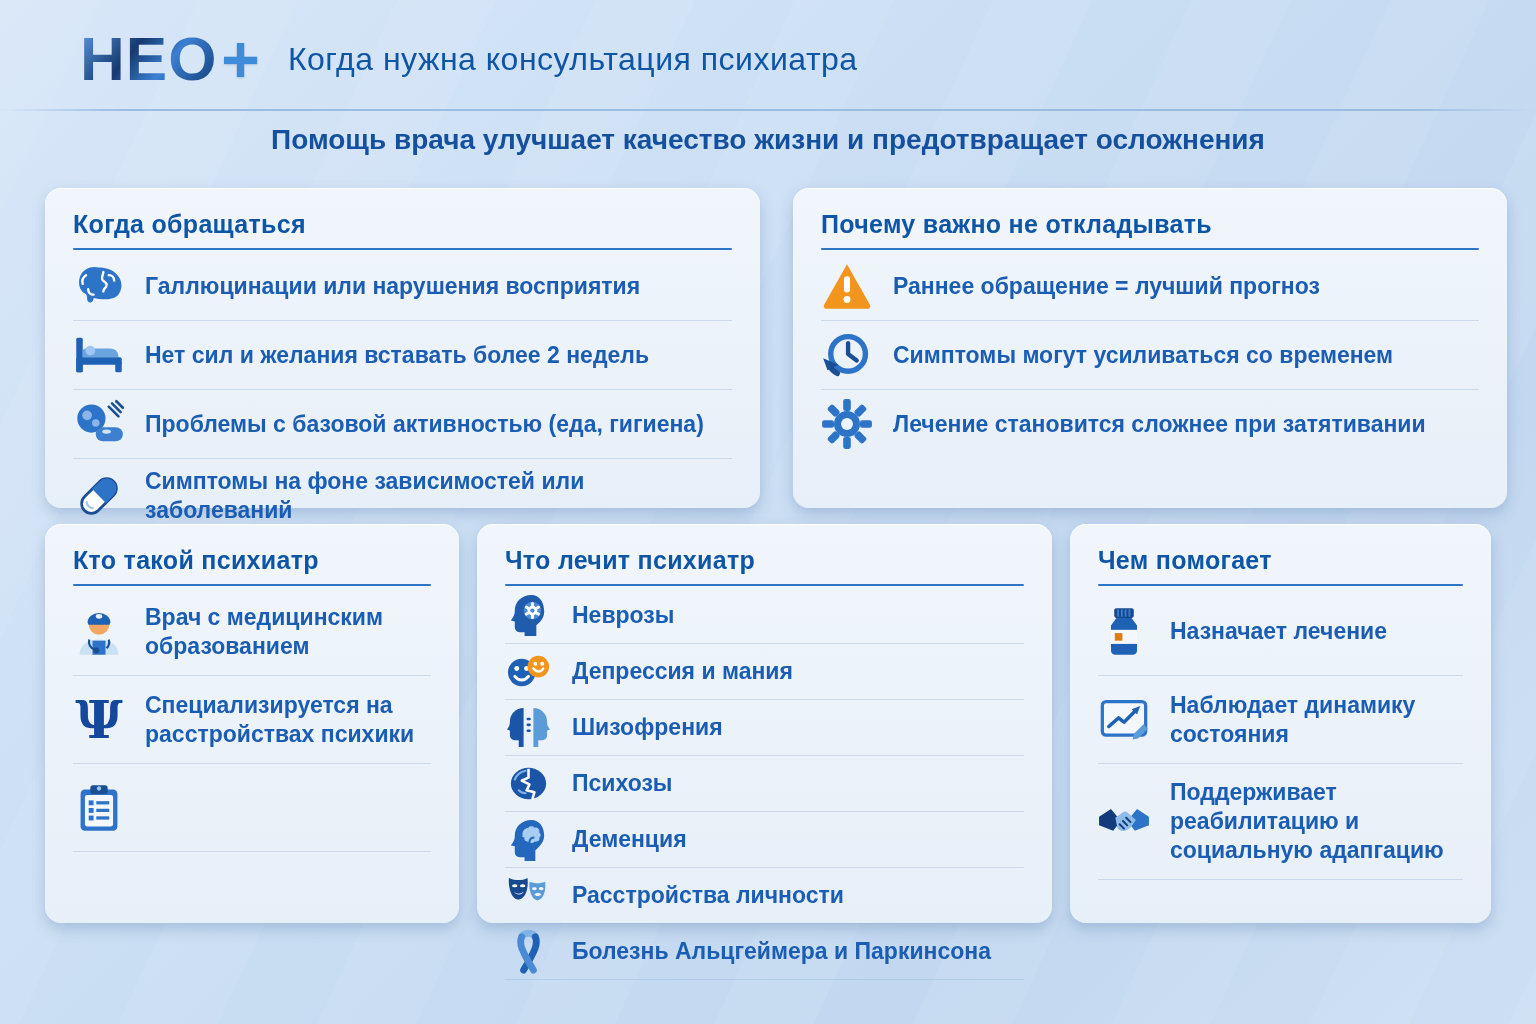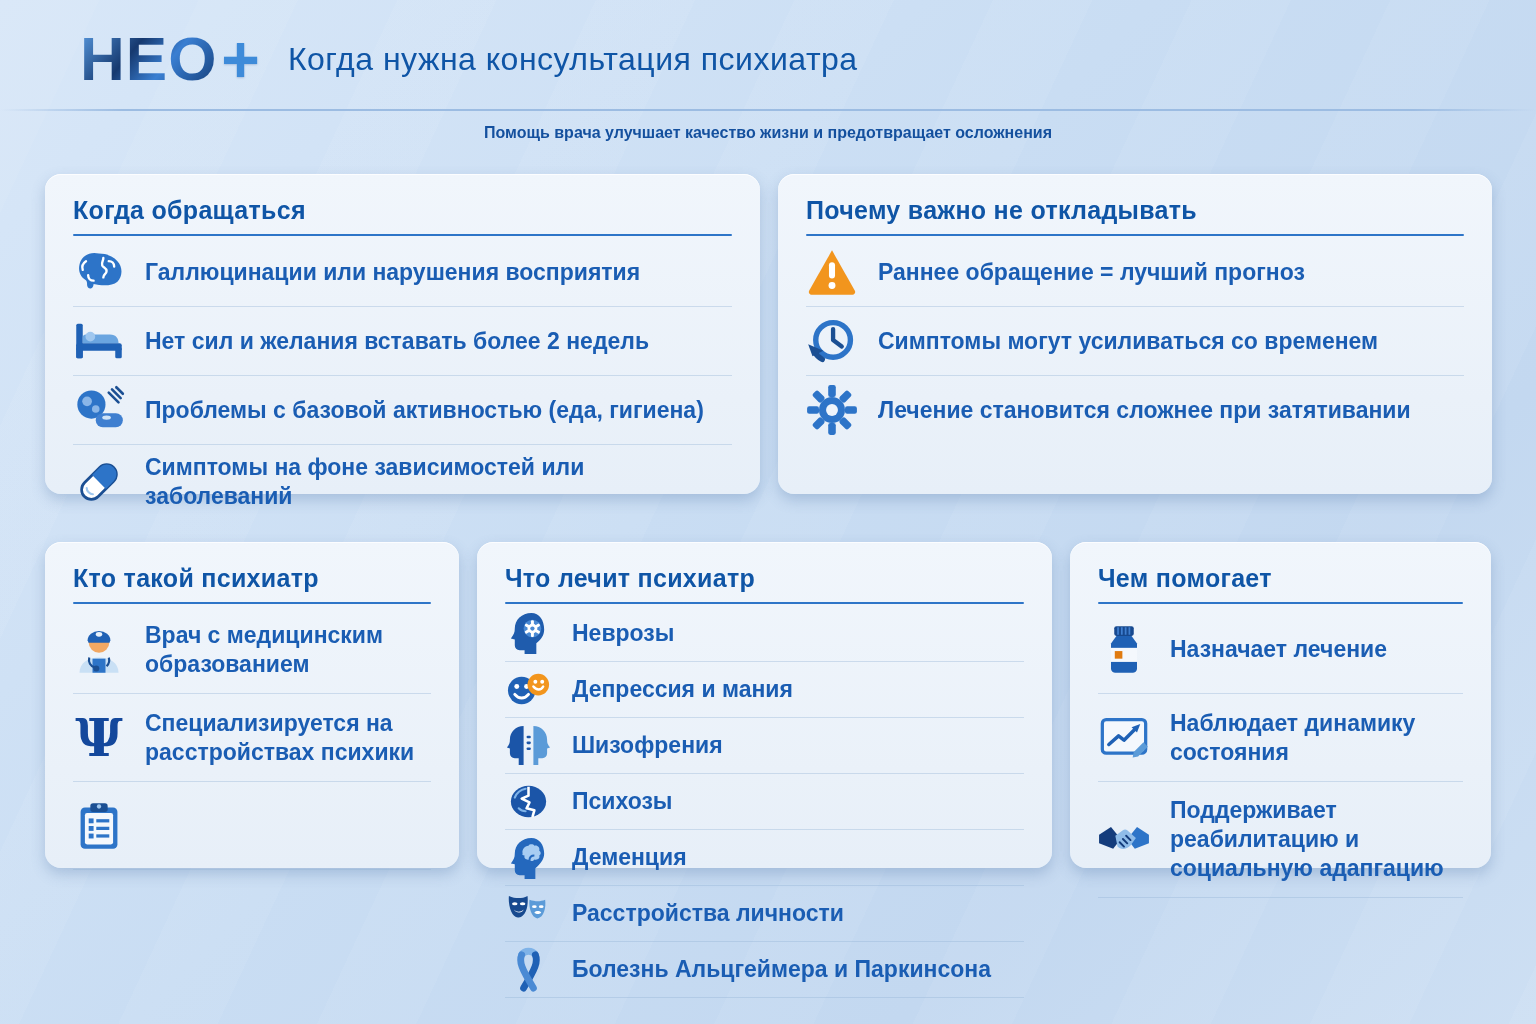--- a/index.html
+++ b/index.html
@@ -23,33 +23,33 @@
     .logo-text {
       background:linear-gradient(130deg,#5a9de4 0%,#16396f 38%,#3a7fd2 62%,#123a73 100%);
       -webkit-background-clip:text; -webkit-text-fill-color:transparent;
     }
   }
   .logo-plus { font-size:66px; font-weight:900; color:#3e8bd9; margin-left:4px; text-shadow:0 1px 2px rgba(30,80,150,.25); }
   .page-title { font-size:32px; font-weight:400; color:#0f55a6; letter-spacing:.5px; }
   .header-rule { height:2px; margin-top:17px;
     background:linear-gradient(90deg, rgba(150,180,220,0) 0%, #9cbce2 8%, #9cbce2 92%, rgba(150,180,220,0) 100%);
   }
-  .subtitle { text-align:center; margin-top:13px; font-size:16px; font-weight:700; color:#14509e; }
+  .subtitle { text-align:center; margin-top:13px; font-size:28px; font-weight:700; color:#14509e; }
 
   
-  .row-top { display:grid; grid-template-columns:715px 714px; gap:18px; padding:0 45px; margin-top:32px; }
+  .row-top { display:grid; grid-template-columns:715px 714px; gap:33px; padding:0 45px; margin-top:32px; }
   .row-bottom { display:grid; grid-template-columns:414px 575px 421px; gap:18px; padding:0 45px; margin-top:16px; }
   .card {
     background:linear-gradient(180deg,#f1f6fc 0%,#eaf1f9 70%,#e7eff8 100%);
     border-radius:16px;
     box-shadow:0 6px 14px rgba(80,115,165,.30), 0 1px 0 rgba(255,255,255,.8) inset;
     padding:22px 28px 10px 28px;
   }
   .row-top .card { height:320px; }
-  .row-bottom .card { height:326px;margin-top:32px; }
+  .row-bottom .card { height:399px; }
   .card h2 { font-size:25px; font-weight:700; color:#0f55a6; letter-spacing:.3px; }
   .card .rule { height:2px; background:#2e75c8; margin-top:9px; border-radius:1px; }
   .card ul { list-style:none; margin-top:2px; }
   .card li { display:flex; align-items:center; gap:20px; border-bottom:1px solid rgba(148,178,214,.38); }
   .row-top .card li { padding:8px 0; min-height:62px; }
   .row-top .card li:last-child { border-bottom:none; }
   .card-who li, .card-helps li { padding:14px 0; min-height:88px; }
   .card-treats li { padding:4px 0; min-height:54px; }
   .icon { flex:0 0 auto; width:52px; height:52px; display:flex; align-items:center; justify-content:center; }
   .card-treats .icon { width:47px; height:47px; }

